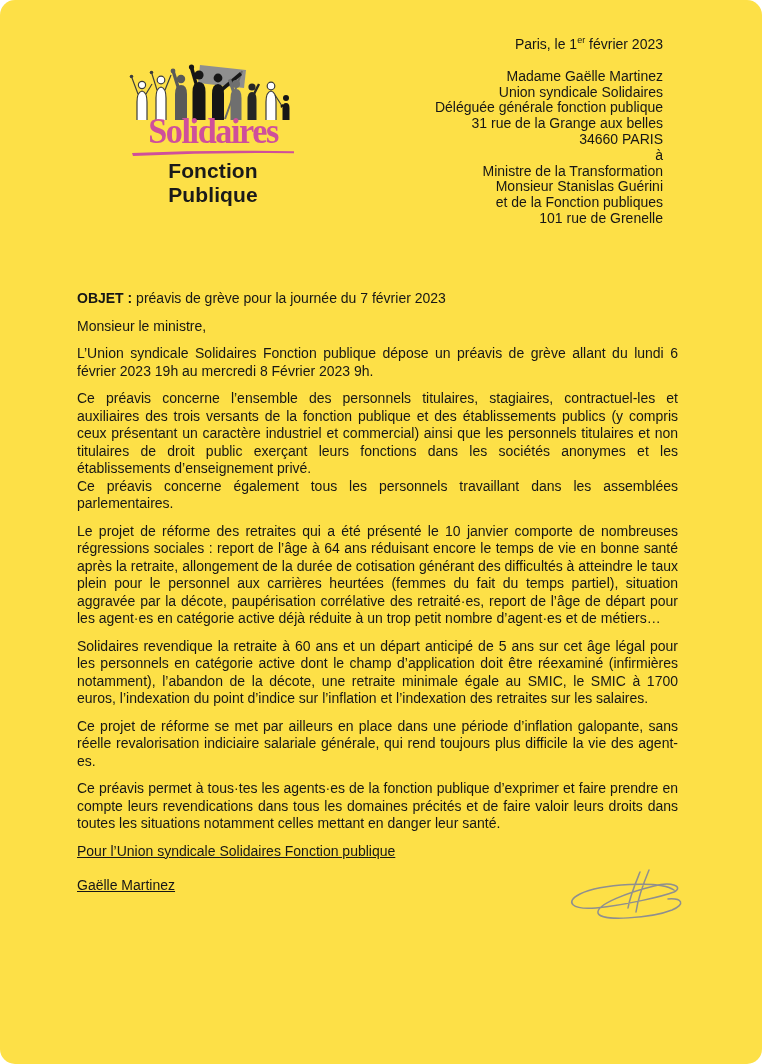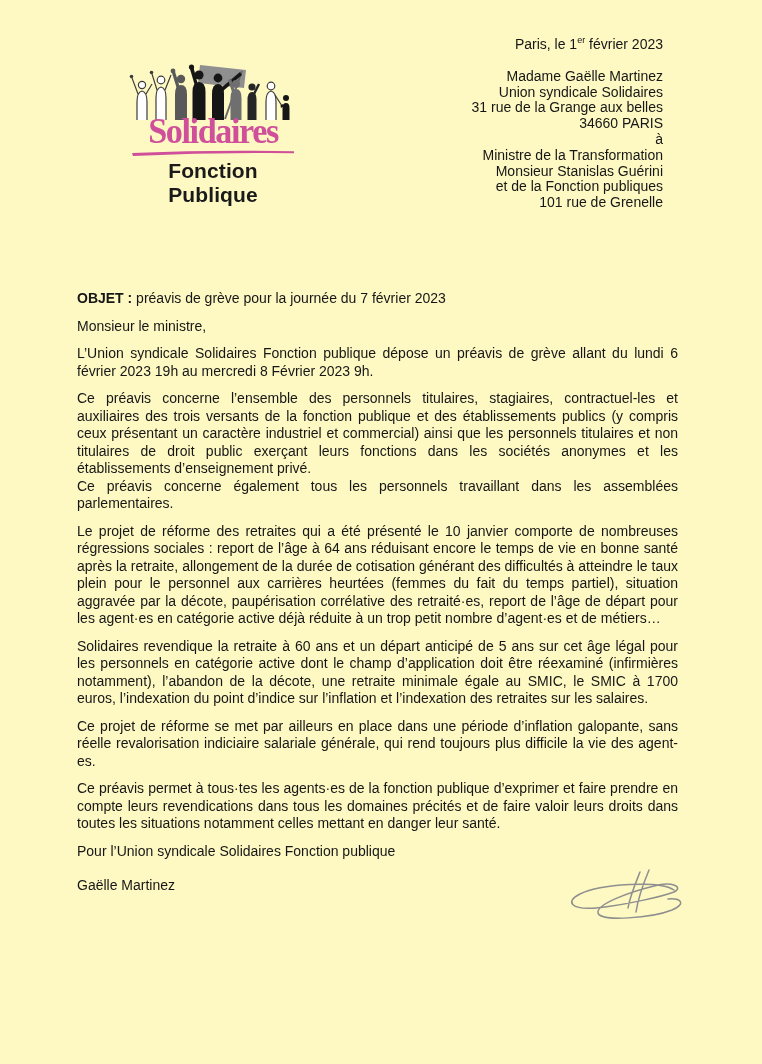--- a/index.html
+++ b/index.html
@@ -1,24 +1,25 @@
 <!DOCTYPE html>
 <html lang="fr"><head>
 <meta charset="utf-8">
 <style>
   html, body { margin: 0; padding: 0; background: #ffffff; }
   .page {
     position: relative;
     width: 762px;
     height: 1064px;
-    background: #fef9c3;
+    background: #fde047;
     font-family: "Liberation Sans", sans-serif;
     font-size: 14px;
     color: #161616;
     overflow: hidden;
+    border-radius: 15px;
   }
 
   
   .header-block {
     position: absolute;
     top: 37px;
     right: 99px;
     text-align: right;
     line-height: 15.8px;
     white-space: nowrap;
@@ -64,40 +65,42 @@
     line-height: 17.5px;
   }
   .body-block p {
     margin: 0 8px 10px 0;
     text-align: justify;
   }
   .subject-line b { font-weight: 700; }
   .closing-org, .closing-name {
     text-align: right;
     margin-right: 13px !important;
+    text-decoration: underline;
   }
   .closing-name { margin-top: 17px !important; }
 
   
   .signature {
     position: absolute;
     left: 556px;
     top: 866px;
   }
 </style>
 </head>
 <body>
 
 <div class="page">
 
   <div class="header-block">
     <div class="date-line"><span>Paris, le 1</span><sup>er</sup><span> février 2023</span></div>
     <div class="addr">
       <div>Madame Gaëlle Martinez</div>
       <div>Union syndicale Solidaires</div>
+      <div>Déléguée générale fonction publique</div>
       <div>31 rue de la Grange aux belles</div>
       <div>34660 PARIS</div>
       <div>à</div>
       <div>Ministre de la Transformation</div>
       <div>Monsieur Stanislas Guérini</div>
       <div>et de la Fonction publiques</div>
       <div>101 rue de Grenelle</div>
     </div>
   </div>
 

